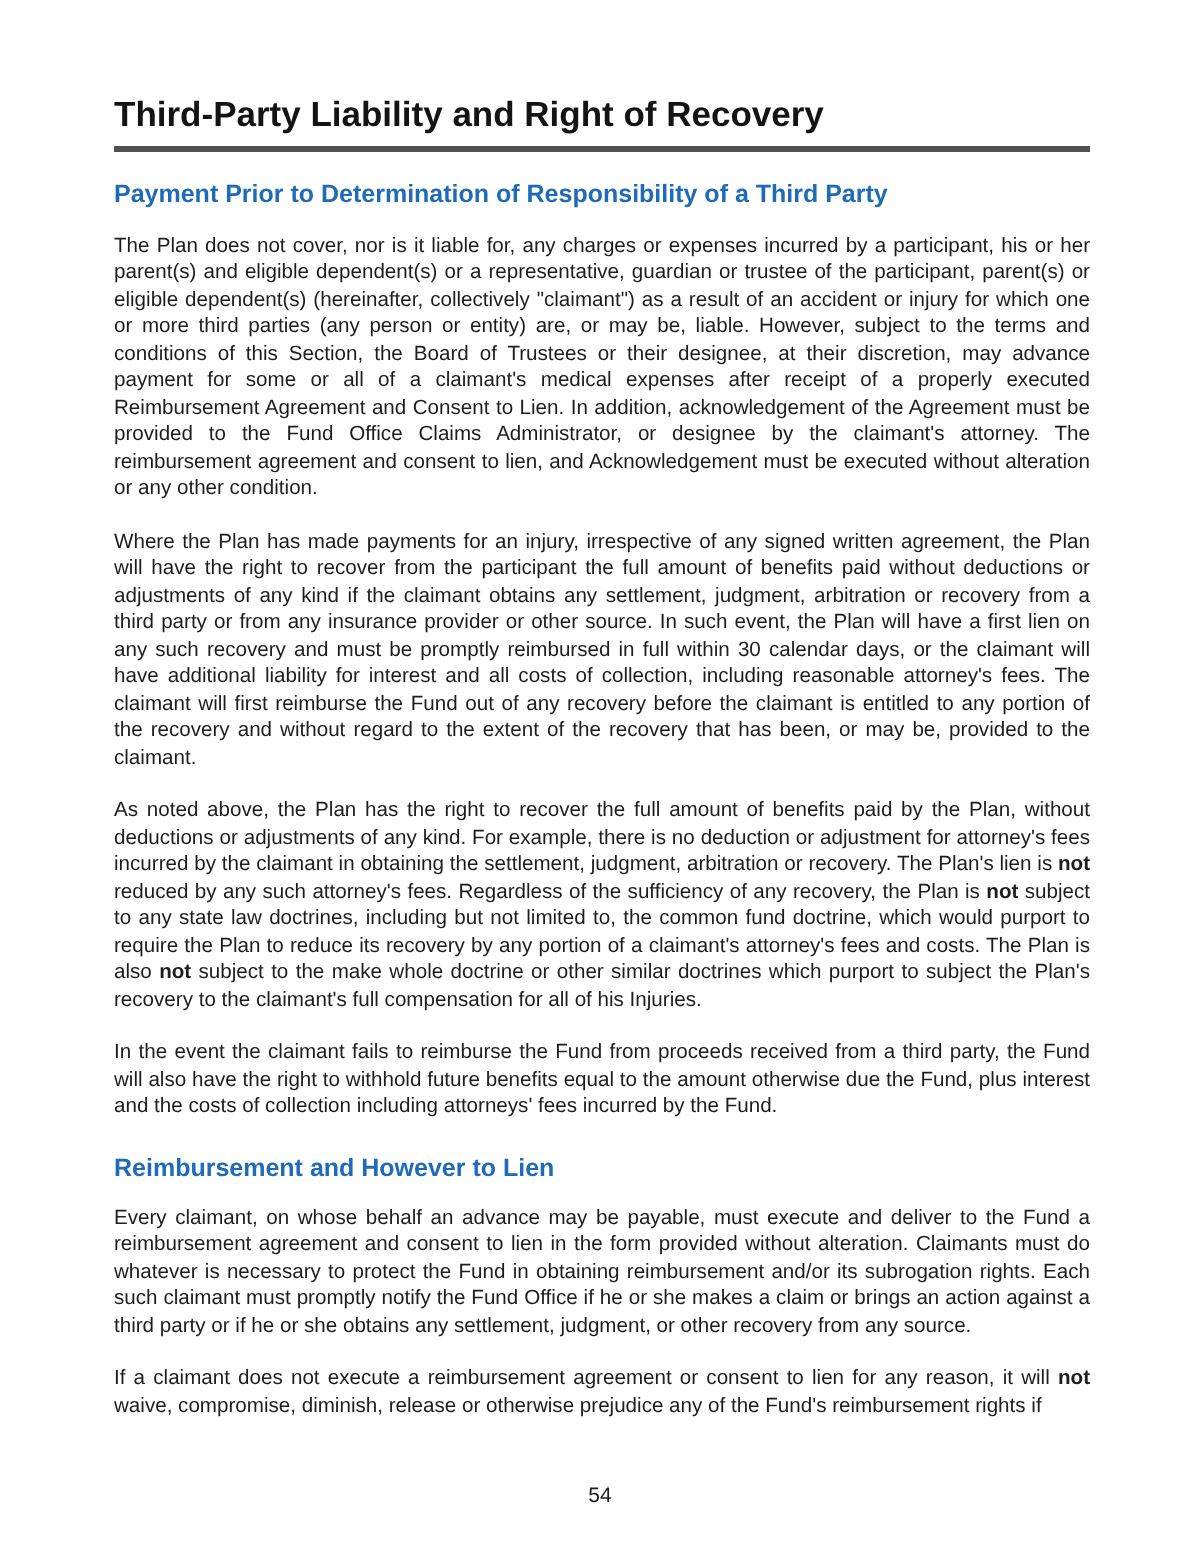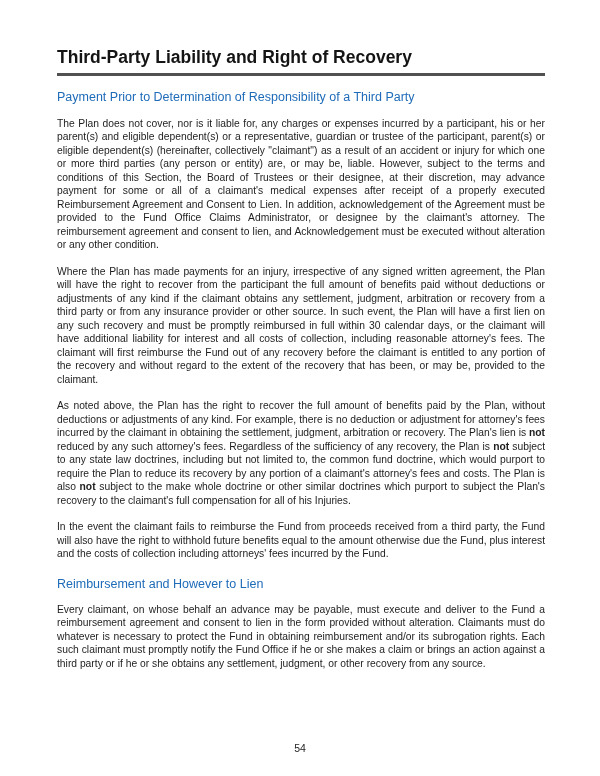--- a/index.html
+++ b/index.html
@@ -29,21 +29,21 @@
   }
   .title-rule{
     height:3px;
     background:var(--rule);
     margin-top:6px;
     margin-bottom:14px;
   }
   h2.section-heading{
     color:var(--accent);
     font-size:12.5px;
-    font-weight:normal;
+    font-weight:bold;
     margin:16px 0 12px 0;
     line-height:1.15;
   }
   h2.section-heading:first-child{margin-top:0;}
   p.body-paragraph{
     font-size:10.3px;
     line-height:13.5px;
     color:var(--text);
     text-align:justify;
     margin:0 0 13px 0;
@@ -66,16 +66,17 @@
   <div class="title-rule"></div>
 
   <div id="sections">
       <h2 class="section-heading">Payment Prior to Determination of Responsibility of a Third Party</h2>
       <p class="body-paragraph"><span>The Plan does not cover, nor is it liable for, any charges or expenses incurred by a participant, his or her parent(s) and eligible dependent(s) or a representative, guardian or trustee of the participant, parent(s) or eligible dependent(s) (hereinafter, collectively "claimant") as a result of an accident or injury for which one or more third parties (any person or entity) are, or may be, liable. However, subject to the terms and conditions of this Section, the Board of Trustees or their designee, at their discretion, may advance payment for some or all of a claimant's medical expenses after receipt of a properly executed Reimbursement Agreement and Consent to Lien. In addition, acknowledgement of the Agreement must be provided to the Fund Office Claims Administrator, or designee by the claimant's attorney. The reimbursement agreement and consent to lien, and Acknowledgement must be executed without alteration or any other condition.</span></p>
       <p class="body-paragraph"><span>Where the Plan has made payments for an injury, irrespective of any signed written agreement, the Plan will have the right to recover from the participant the full amount of benefits paid without deductions or adjustments of any kind if the claimant obtains any settlement, judgment, arbitration or recovery from a third party or from any insurance provider or other source. In such event, the Plan will have a first lien on any such recovery and must be promptly reimbursed in full within 30 calendar days, or the claimant will have additional liability for interest and all costs of collection, including reasonable attorney's fees. The claimant will first reimburse the Fund out of any recovery before the claimant is entitled to any portion of the recovery and without regard to the extent of the recovery that has been, or may be, provided to the claimant.</span></p>
       <p class="body-paragraph"><span>As noted above, the Plan has the right to recover the full amount of benefits paid by the Plan, without deductions or adjustments of any kind. For example, there is no deduction or adjustment for attorney's fees incurred by the claimant in obtaining the settlement, judgment, arbitration or recovery. The Plan's lien is </span><b>not</b><span> reduced by any such attorney's fees. Regardless of the sufficiency of any recovery, the Plan is </span><b>not</b><span> subject to any state law doctrines, including but not limited to, the common fund doctrine, which would purport to require the Plan to reduce its recovery by any portion of a claimant's attorney's fees and costs. The Plan is also </span><b>not</b><span> subject to the make whole doctrine or other similar doctrines which purport to subject the Plan's recovery to the claimant's full compensation for all of his Injuries.</span></p>
       <p class="body-paragraph"><span>In the event the claimant fails to reimburse the Fund from proceeds received from a third party, the Fund will also have the right to withhold future benefits equal to the amount otherwise due the Fund, plus interest and the costs of collection including attorneys' fees incurred by the Fund.</span></p>
       <h2 class="section-heading">Reimbursement and However to Lien</h2>
       <p class="body-paragraph"><span>Every claimant, on whose behalf an advance may be payable, must execute and deliver to the Fund a reimbursement agreement and consent to lien in the form provided without alteration. Claimants must do whatever is necessary to protect the Fund in obtaining reimbursement and/or its subrogation rights. Each such claimant must promptly notify the Fund Office if he or she makes a claim or brings an action against a third party or if he or she obtains any settlement, judgment, or other recovery from any source.</span></p>
+      <p class="body-paragraph"><span>If a claimant does not execute a reimbursement agreement or consent to lien for any reason, it will </span><b>not</b><span> waive, compromise, diminish, release or otherwise prejudice any of the Fund's reimbursement rights if</span></p>
     </div>
 
   <div class="page-footer">54</div>
 </div>
 
 </body></html>

